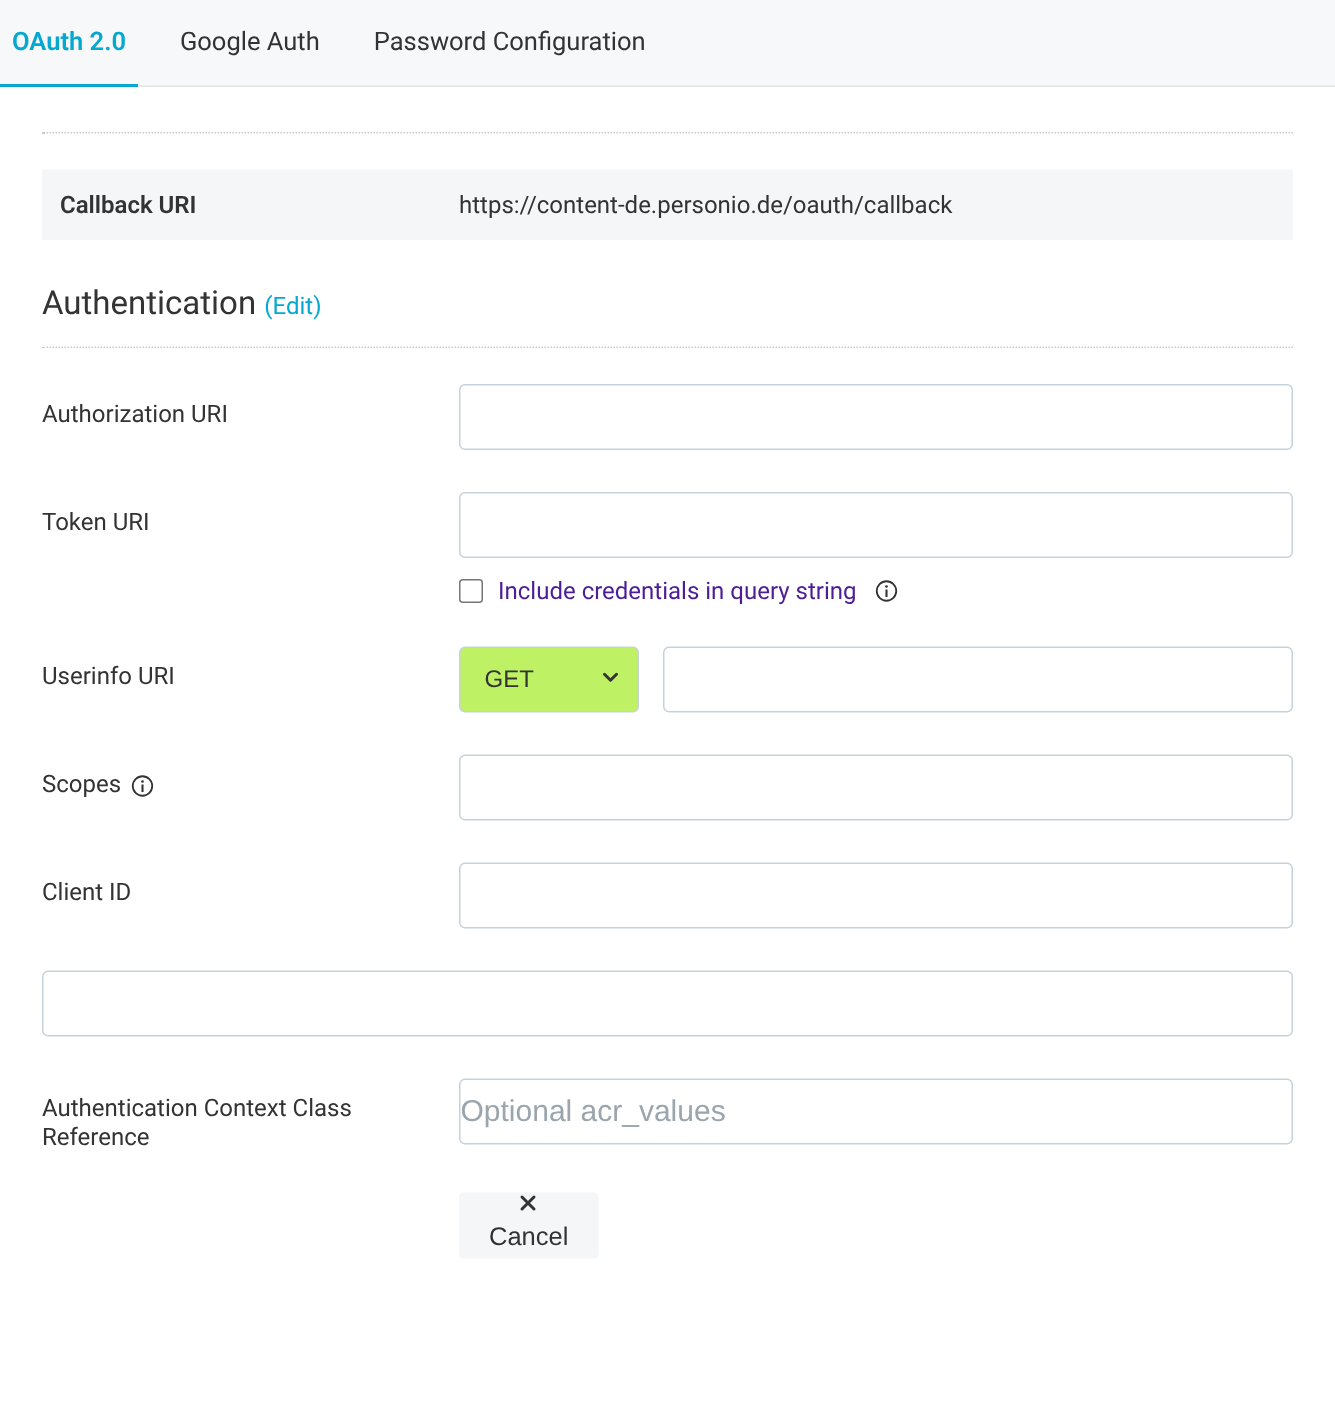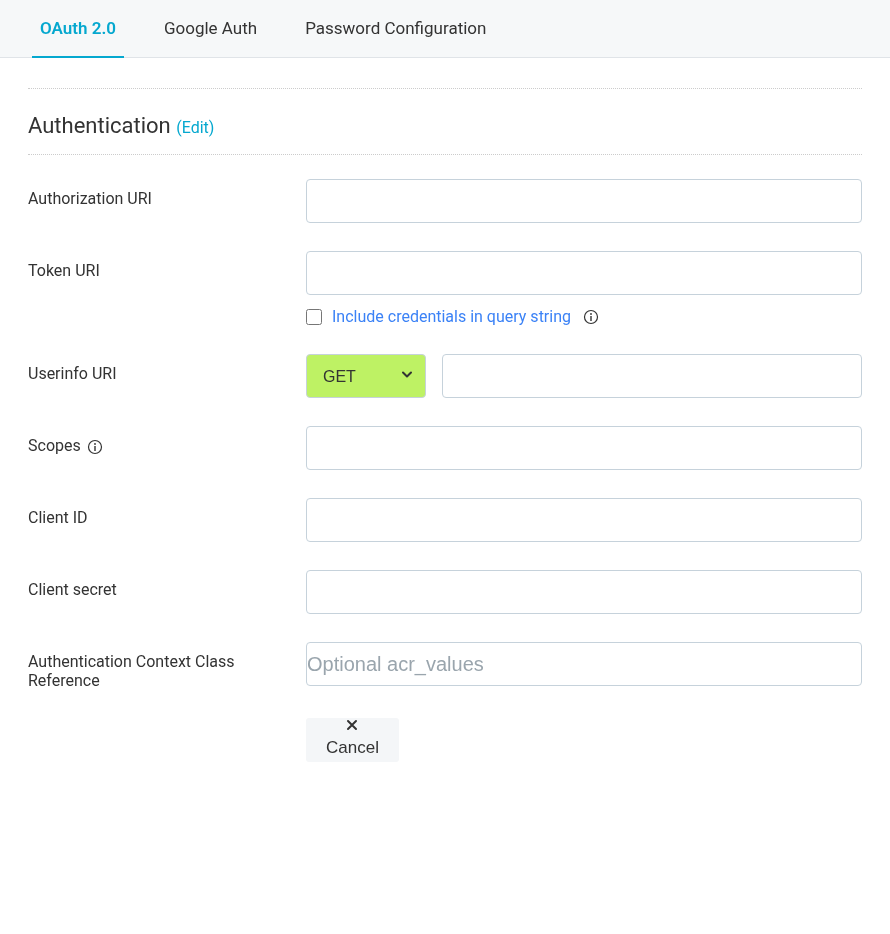--- a/index.html
+++ b/index.html
@@ -6,22 +6,22 @@
     body {
       font-family: -apple-system, BlinkMacSystemFont, "Segoe UI", Roboto, Helvetica, Arial, sans-serif;
       background: #fff;
       color: #333;
       width: 890px;
     }
     .tabs {
       display: flex;
       background: #f6f8f9;
       border-bottom: 1px solid #e0e4e8;
-      padding: 0 32px;
-      gap: 32px;
+      padding: 0 0;
+      gap: 20px;
     }
     .tab {
       padding: 18px 8px;
       font-size: 17px;
       color: #333;
       cursor: pointer;
       border-bottom: 2px solid transparent;
       margin-bottom: -1px;
     }
     .tab.active {
@@ -124,21 +124,21 @@
       gap: 10px;
       margin-top: 12px;
     }
     .checkbox-row input[type="checkbox"] {
       width: 16px;
       height: 16px;
       cursor: pointer;
     }
     .checkbox-row label {
       font-size: 16px;
-      color: #3b82f6;
+      color: #4c1d95;
     }
     .info-icon {
       display: inline-flex;
       vertical-align: middle;
       cursor: help;
       margin-left: 2px;
     }
     .button-row {
       display: flex;
       gap: 16px;
@@ -175,20 +175,24 @@
 <div class="tabs">
   <div class="tab active">OAuth 2.0</div>
   <div class="tab">Google Auth</div>
   <div class="tab">Password Configuration</div>
 </div>
 
 <div class="content">
 
   <hr class="dotted-divider">
 
+  <div class="readonly-row">
+    <div class="readonly-label">Callback URI</div>
+    <div class="readonly-value">https://content-de.personio.de/oauth/callback</div>
+  </div>
 
   <h2 class="section-header">
     <span>Authentication </span><span class="edit-link">(Edit)</span>
   </h2>
   <hr class="dotted-divider">
 
   <div class="form-row">
     <div class="form-label">Authorization URI</div>
     <div class="form-field">
       <input type="text" class="text-input" style="">
@@ -247,21 +251,20 @@
   </div>
 
   <div class="form-row">
     <div class="form-label">Client ID</div>
     <div class="form-field">
       <input type="text" class="text-input" style="">
     </div>
   </div>
 
   <div class="form-row">
-    <div class="form-label">Client secret</div>
     <div class="form-field">
       <input type="text" class="text-input" style="">
     </div>
   </div>
 
   <div class="form-row">
     <div class="form-label">Authentication Context Class Reference</div>
     <div class="form-field">
       <input type="text" class="text-input" placeholder="Optional acr_values" style="">
     </div>

